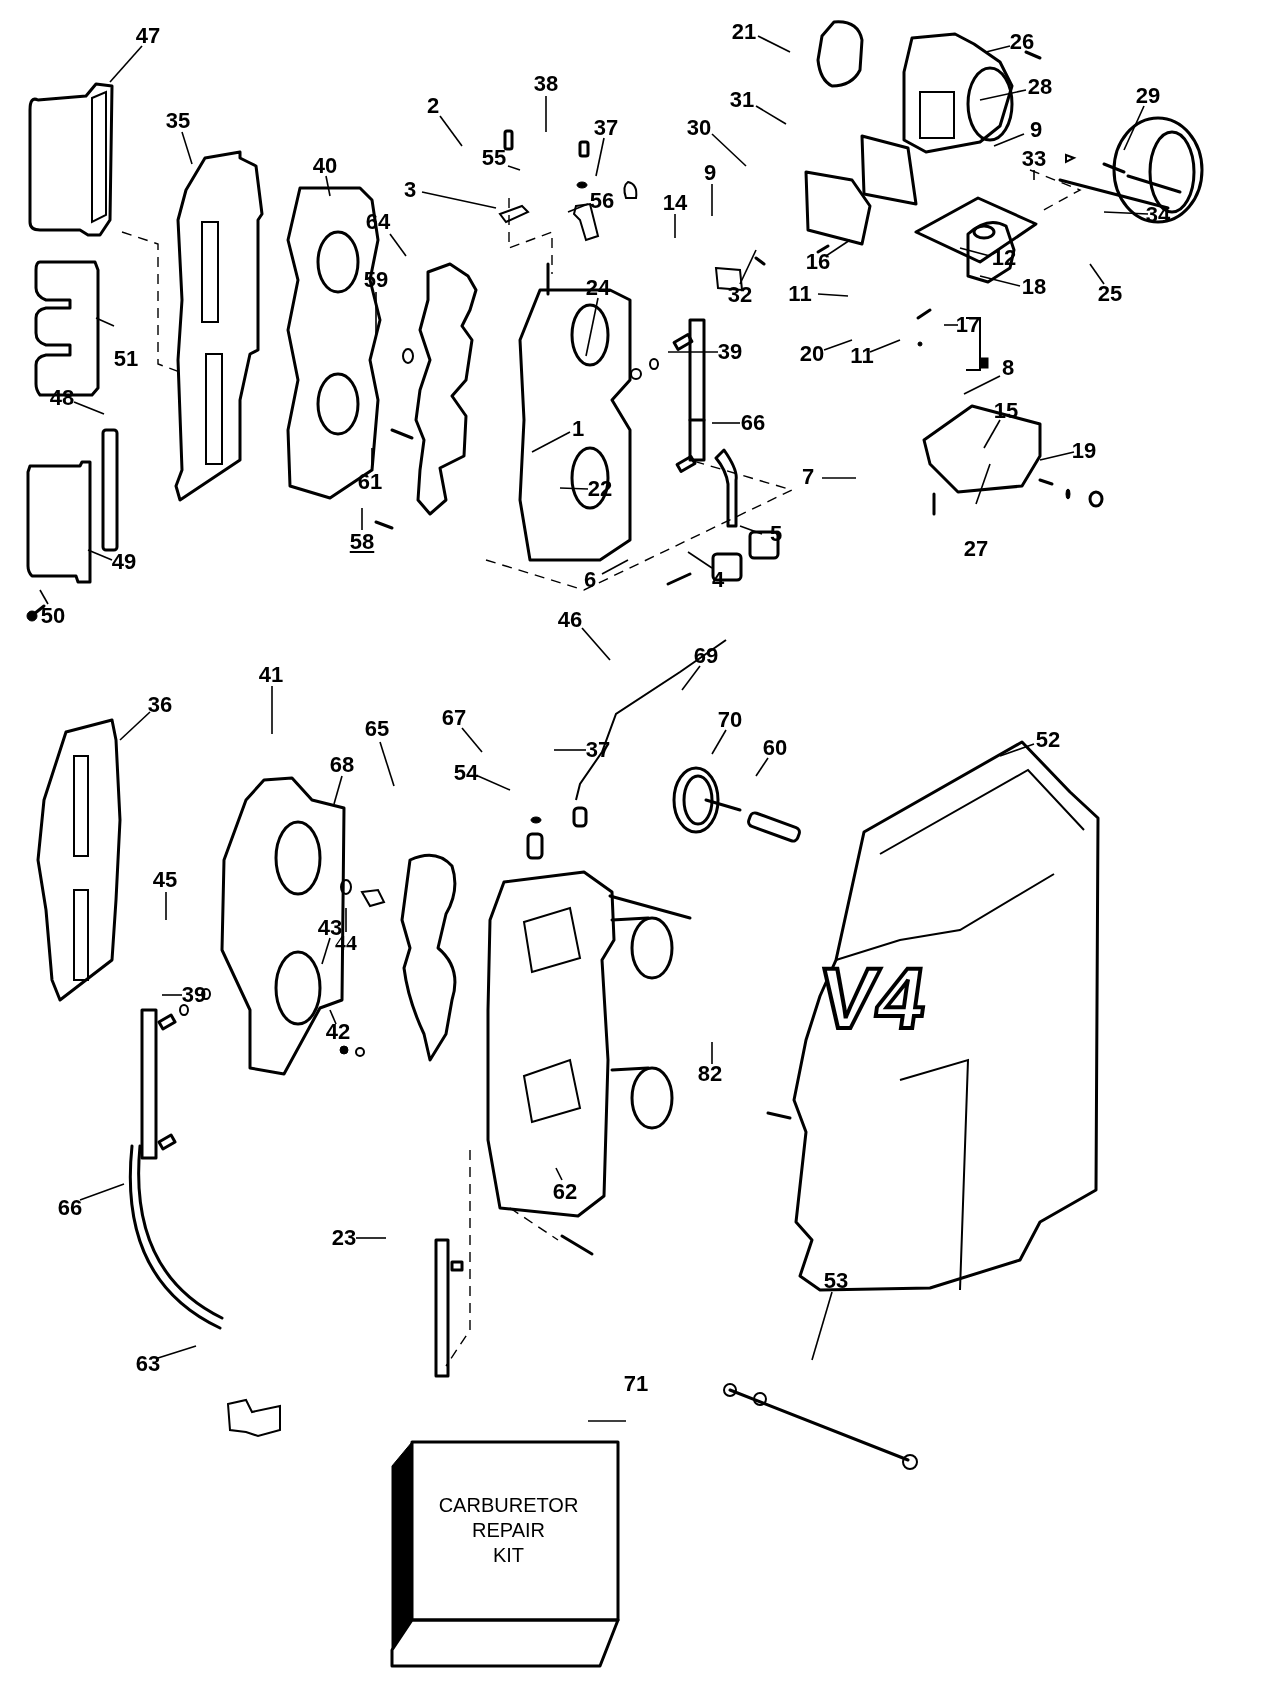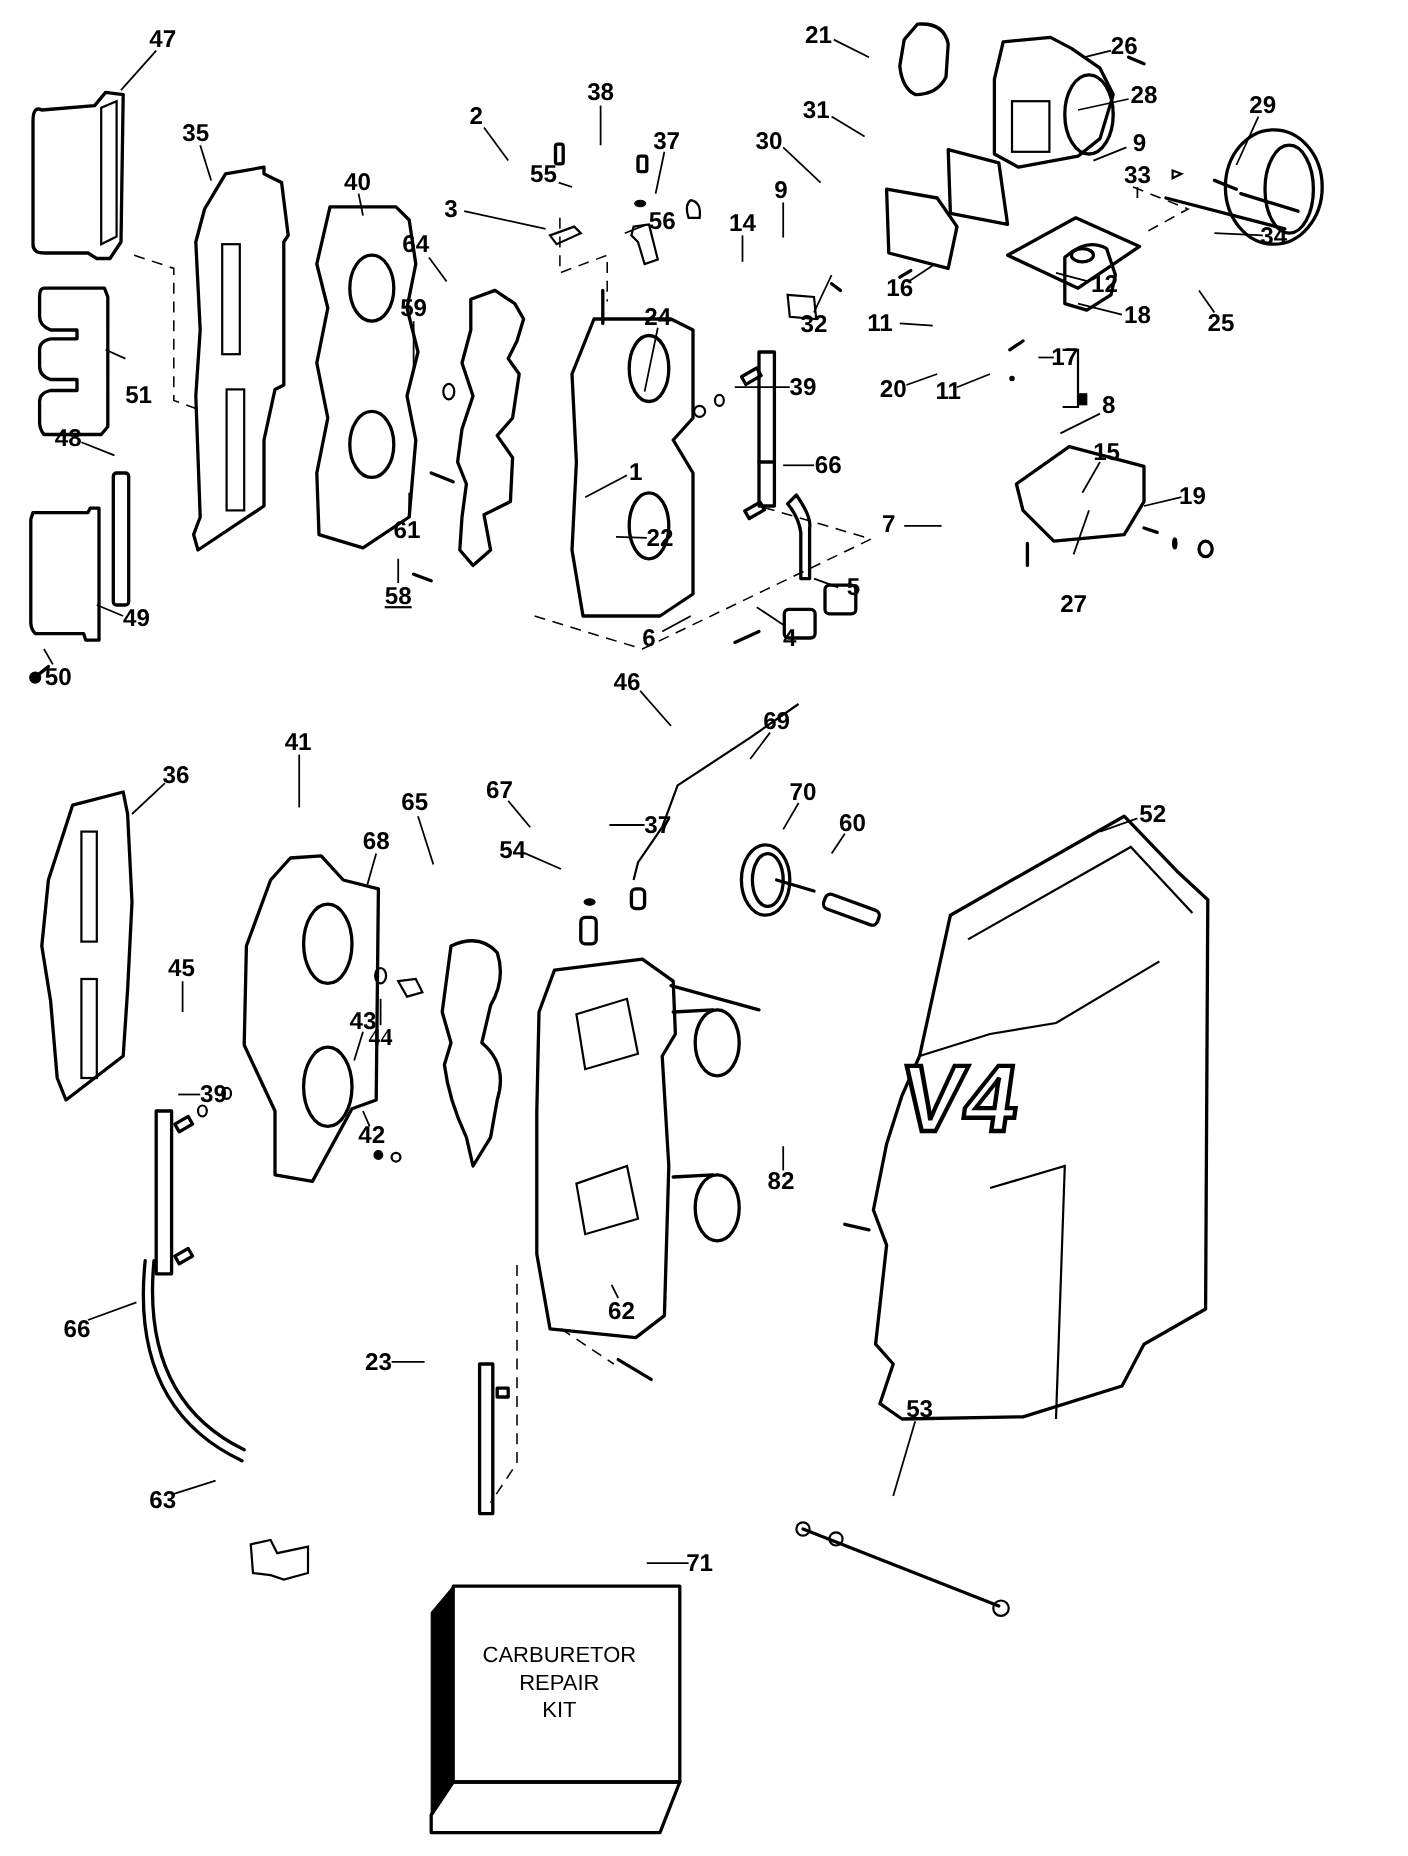--- a/index.html
+++ b/index.html
@@ -370,14 +370,14 @@
     <div class="callout" style="left: 565px; top: 1192px;">62</div>
     <div class="callout" style="left: 148px; top: 1364px;">63</div>
     <div class="callout" style="left: 378px; top: 222px;">64</div>
     <div class="callout" style="left: 377px; top: 729px;">65</div>
     <div class="callout" style="left: 753px; top: 423px;">66</div>
     <div class="callout" style="left: 70px; top: 1208px;">66</div>
     <div class="callout" style="left: 454px; top: 718px;">67</div>
     <div class="callout" style="left: 342px; top: 765px;">68</div>
     <div class="callout" style="left: 706px; top: 656px;">69</div>
     <div class="callout" style="left: 730px; top: 720px;">70</div>
-    <div class="callout" style="left: 636px; top: 1421px;">71</div>
+    <div class="callout" style="left: 636px; top: 1384px;">71</div>
   </div>
 
 </body></html>

